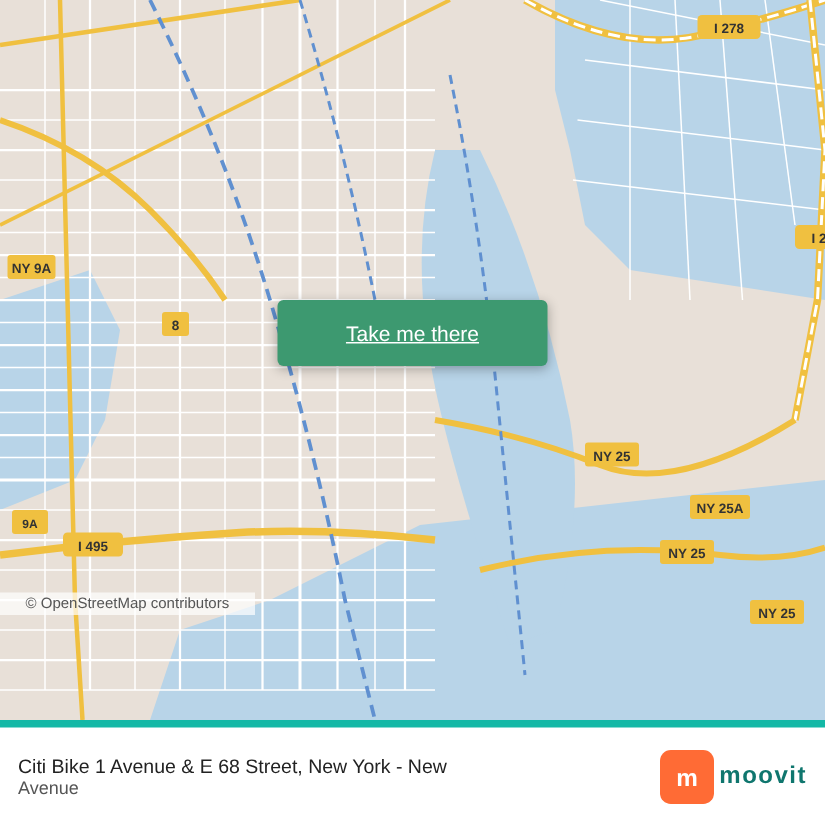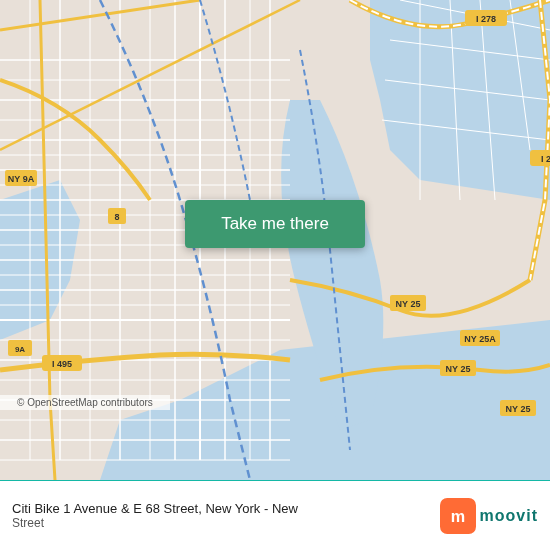--- a/index.html
+++ b/index.html
@@ -29,21 +29,21 @@
 
     
     #info-bar {
       width: 550px;
       height: 70px;
       background: #fff;
       display: flex;
       align-items: center;
       justify-content: flex-start;
       padding: 8px 12px;
-      border-top: 1px solid #14b8a6;
+      border-top: 5px solid #14b8a6;
     }
 
     #address-section {
       flex: 1;
     }
 
     #address-line1 {
       font-size: 13px;
       color: #222;
       font-weight: 500;
@@ -79,29 +79,30 @@
     #take-me-there-btn {
       position: absolute;
       top: 200px;
       left: 50%;
       transform: translateX(-50%);
       background: #3d9970;
       color: white;
       border: none;
       border-radius: 4px;
       padding: 14px 28px;
-      font-size: 17px;
+      font-size: 14px;
       font-weight: 500;
       cursor: pointer;
       display: flex;
       flex-direction: column;
       align-items: center;
       gap: 6px;
       min-width: 180px;
       box-shadow: 0 2px 8px rgba(0,0,0,0.3);
+      text-decoration: underline;
     }
   </style>
 </head>
 <body>
 
 <div id="map-container">
 
   <svg class="map-bg" viewBox="0 0 550 480" xmlns="http://www.w3.org/2000/svg">
 
     <rect width="550" height="480" fill="#e8e0d8"></rect>
@@ -217,21 +218,21 @@
   <button id="take-me-there-btn">Take me there</button>
 
   <div id="copyright-bar">
     <span>© OpenStreetMap contributors</span>
   </div>
 </div>
 
 <div id="info-bar">
   <div id="address-section">
     <div id="address-line1">Citi Bike 1 Avenue &amp; E 68 Street, New York - New</div>
-    <div id="address-line2">Street</div>
+    <div id="address-line2">Avenue</div>
   </div>
   <div id="moovit-logo">
     <svg id="moovit-icon" viewBox="0 0 40 40" xmlns="http://www.w3.org/2000/svg">
 
       <rect width="40" height="40" rx="8" fill="#ff6b35"></rect>
 
       <text x="20" y="27" font-size="18" font-weight="bold" text-anchor="middle" fill="white">m</text>
     </svg>
     <span style="font-size:16px;font-weight:bold;color:#0f766e;text-transform:lowercase;letter-spacing:1px;">moovit</span>
   </div>

